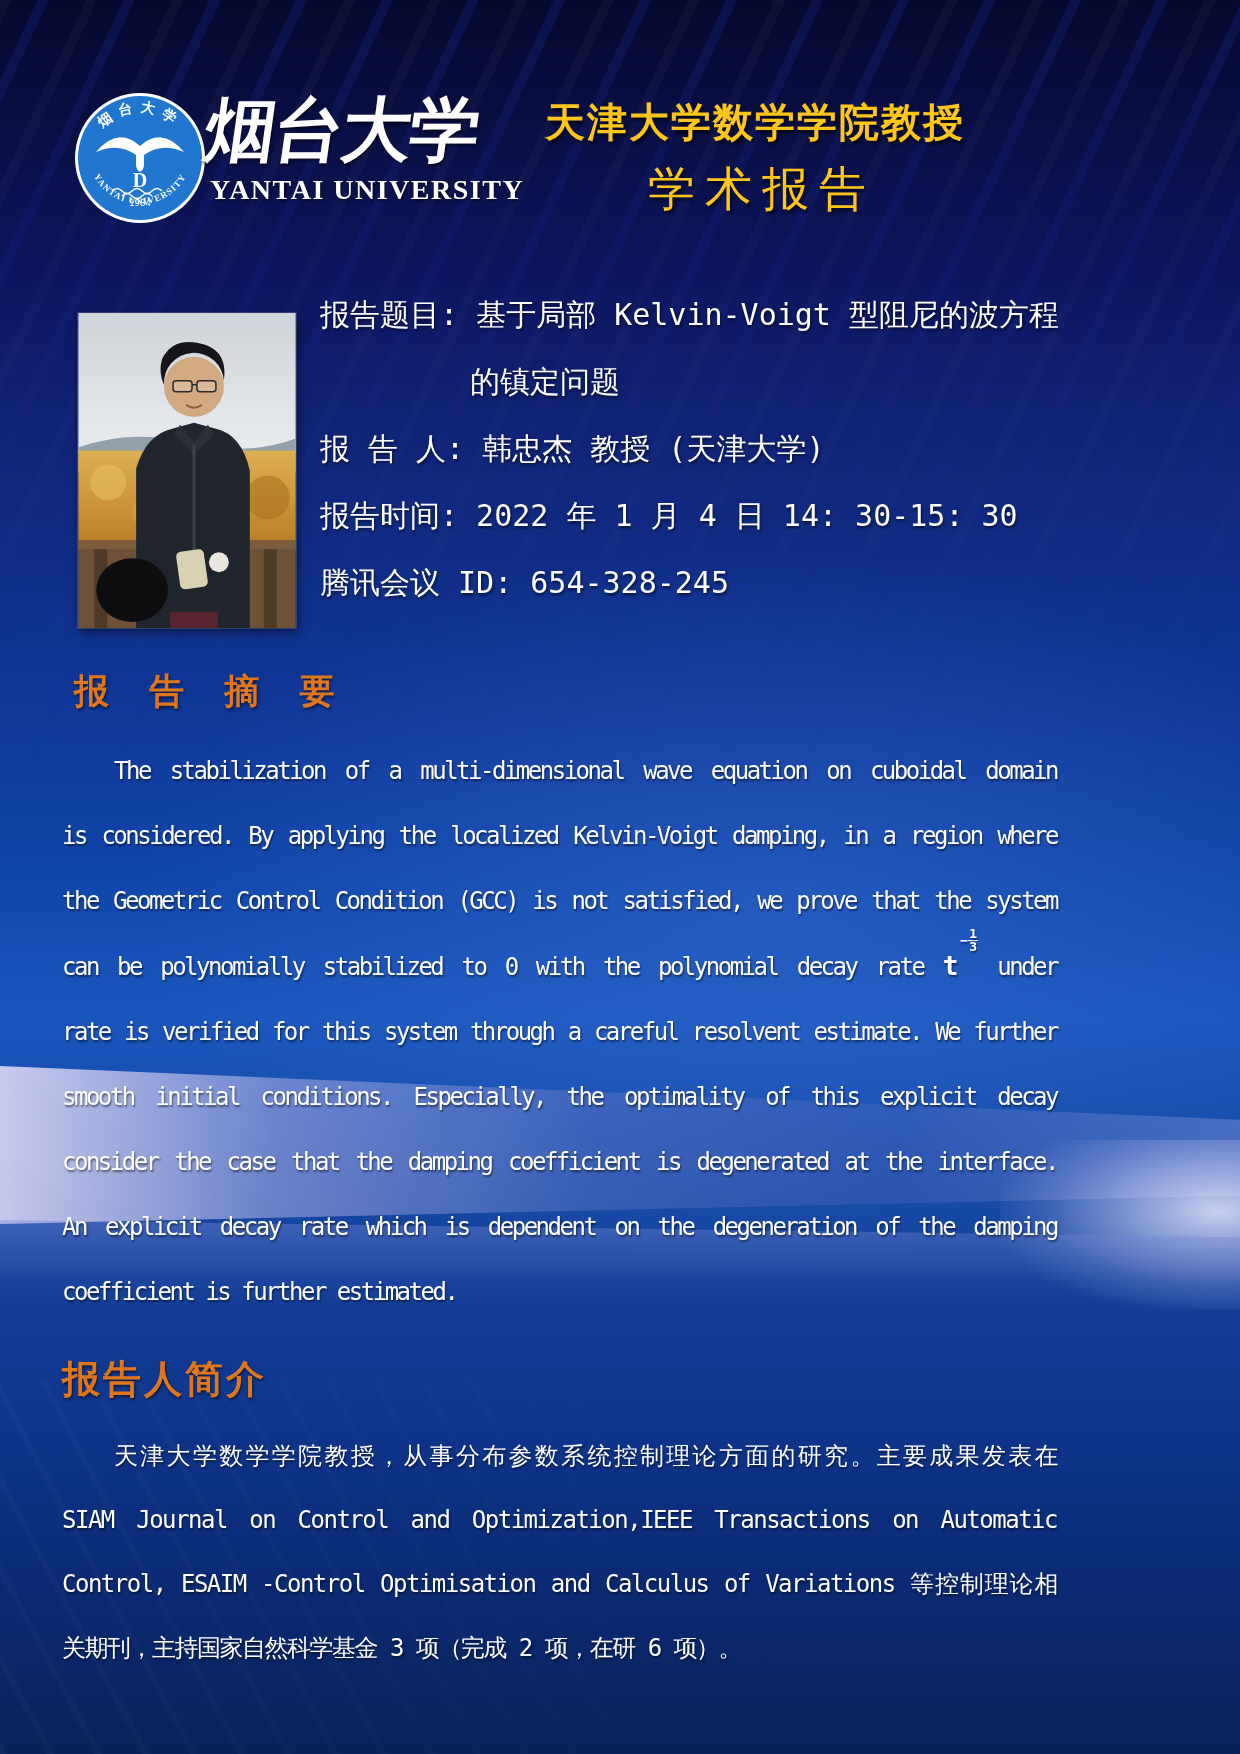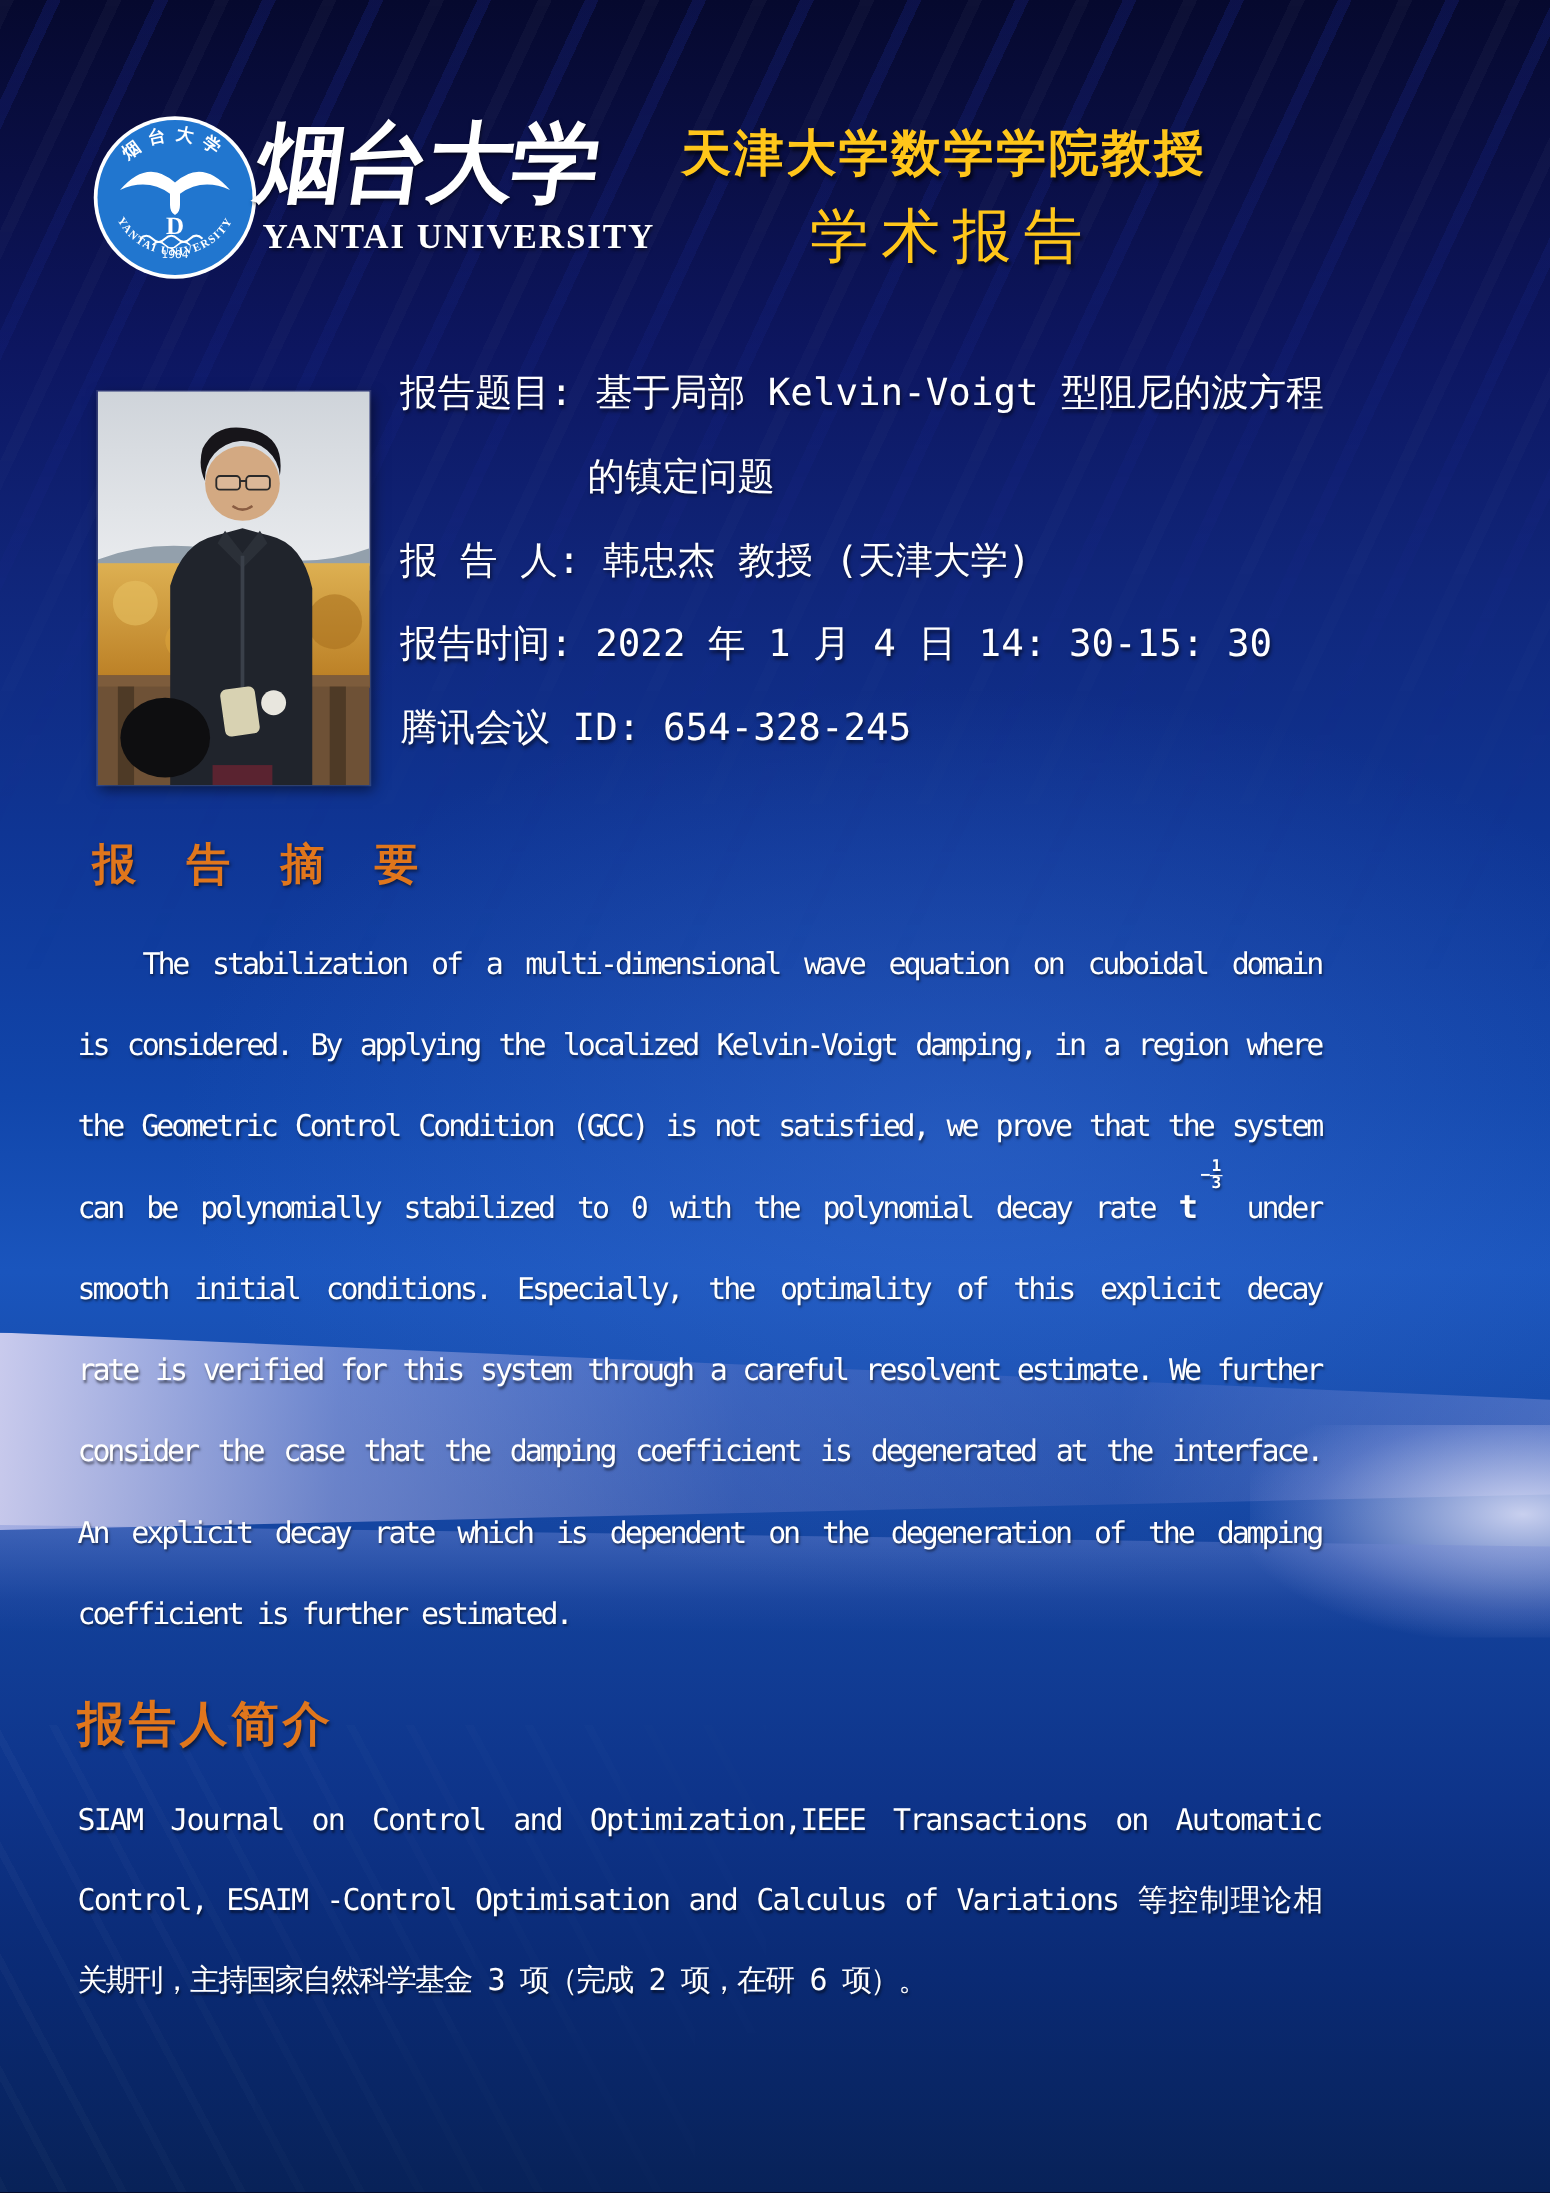--- a/index.html
+++ b/index.html
@@ -171,26 +171,27 @@
           <span class="rate-exp">
             <span>−</span>
             <span class="rate-frac">
               <span class="rate-num">1</span>
               <span>3</span>
             </span>
           </span>
         </span>
       <span>under</span>
     </div>
+    <div class="jline">rate is verified for this system through a careful resolvent estimate. We further</div>
     <div class="jline">smooth initial conditions. Especially, the optimality of this explicit decay</div>
-    <div class="jline">rate is verified for this system through a careful resolvent estimate. We further</div>
     <div class="jline">consider the case that the damping coefficient is degenerated at the interface.</div>
     <div class="jline">An explicit decay rate which is dependent on the degeneration of the damping</div>
     <div class="lline">coefficient is further estimated.</div>
   </div>
 
   <div class="sec-bio">报告人简介</div>
   <div class="para bio-block">
+    <div class="jline indent">天津大学数学学院教授，从事分布参数系统控制理论方面的研究。主要成果发表在</div>
     <div class="jline">SIAM Journal on Control and Optimization,IEEE Transactions on Automatic</div>
     <div class="jline">Control, ESAIM -Control Optimisation and Calculus of Variations 等控制理论相</div>
     <div class="lline">关期刊，主持国家自然科学基金 3 项（完成 2 项，在研 6 项）。</div>
   </div>
 </div>
 
 </body></html>

